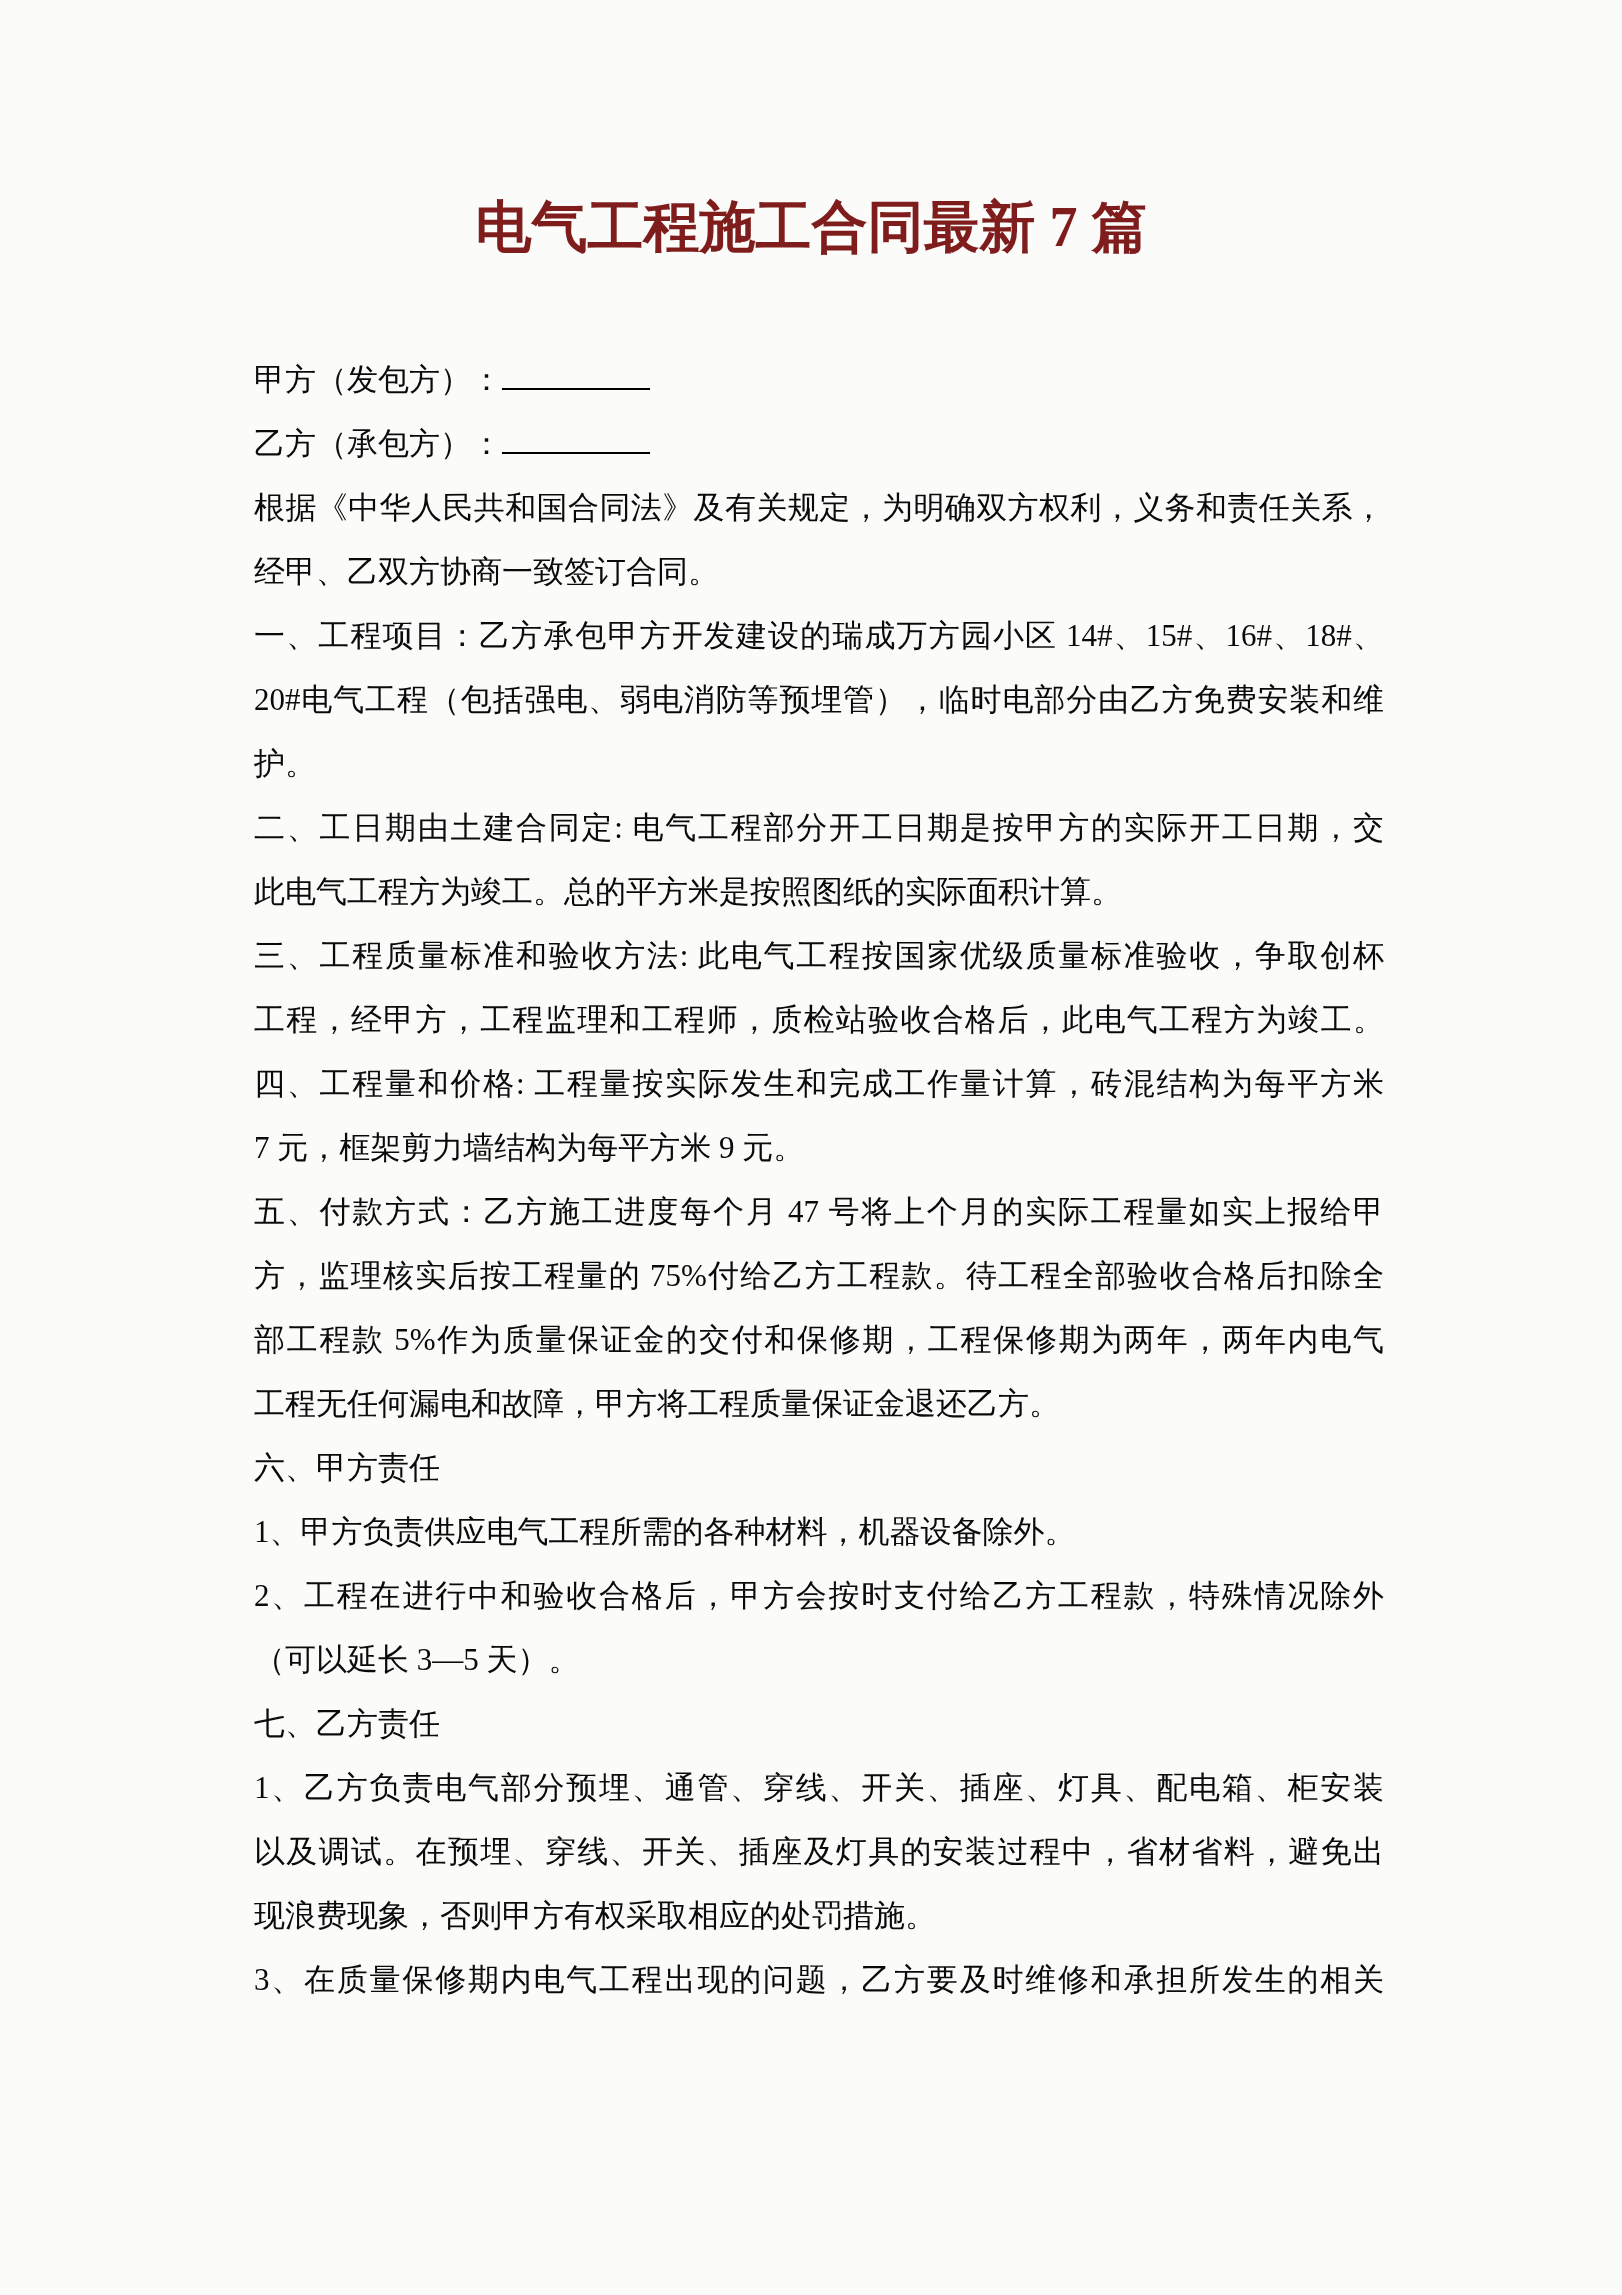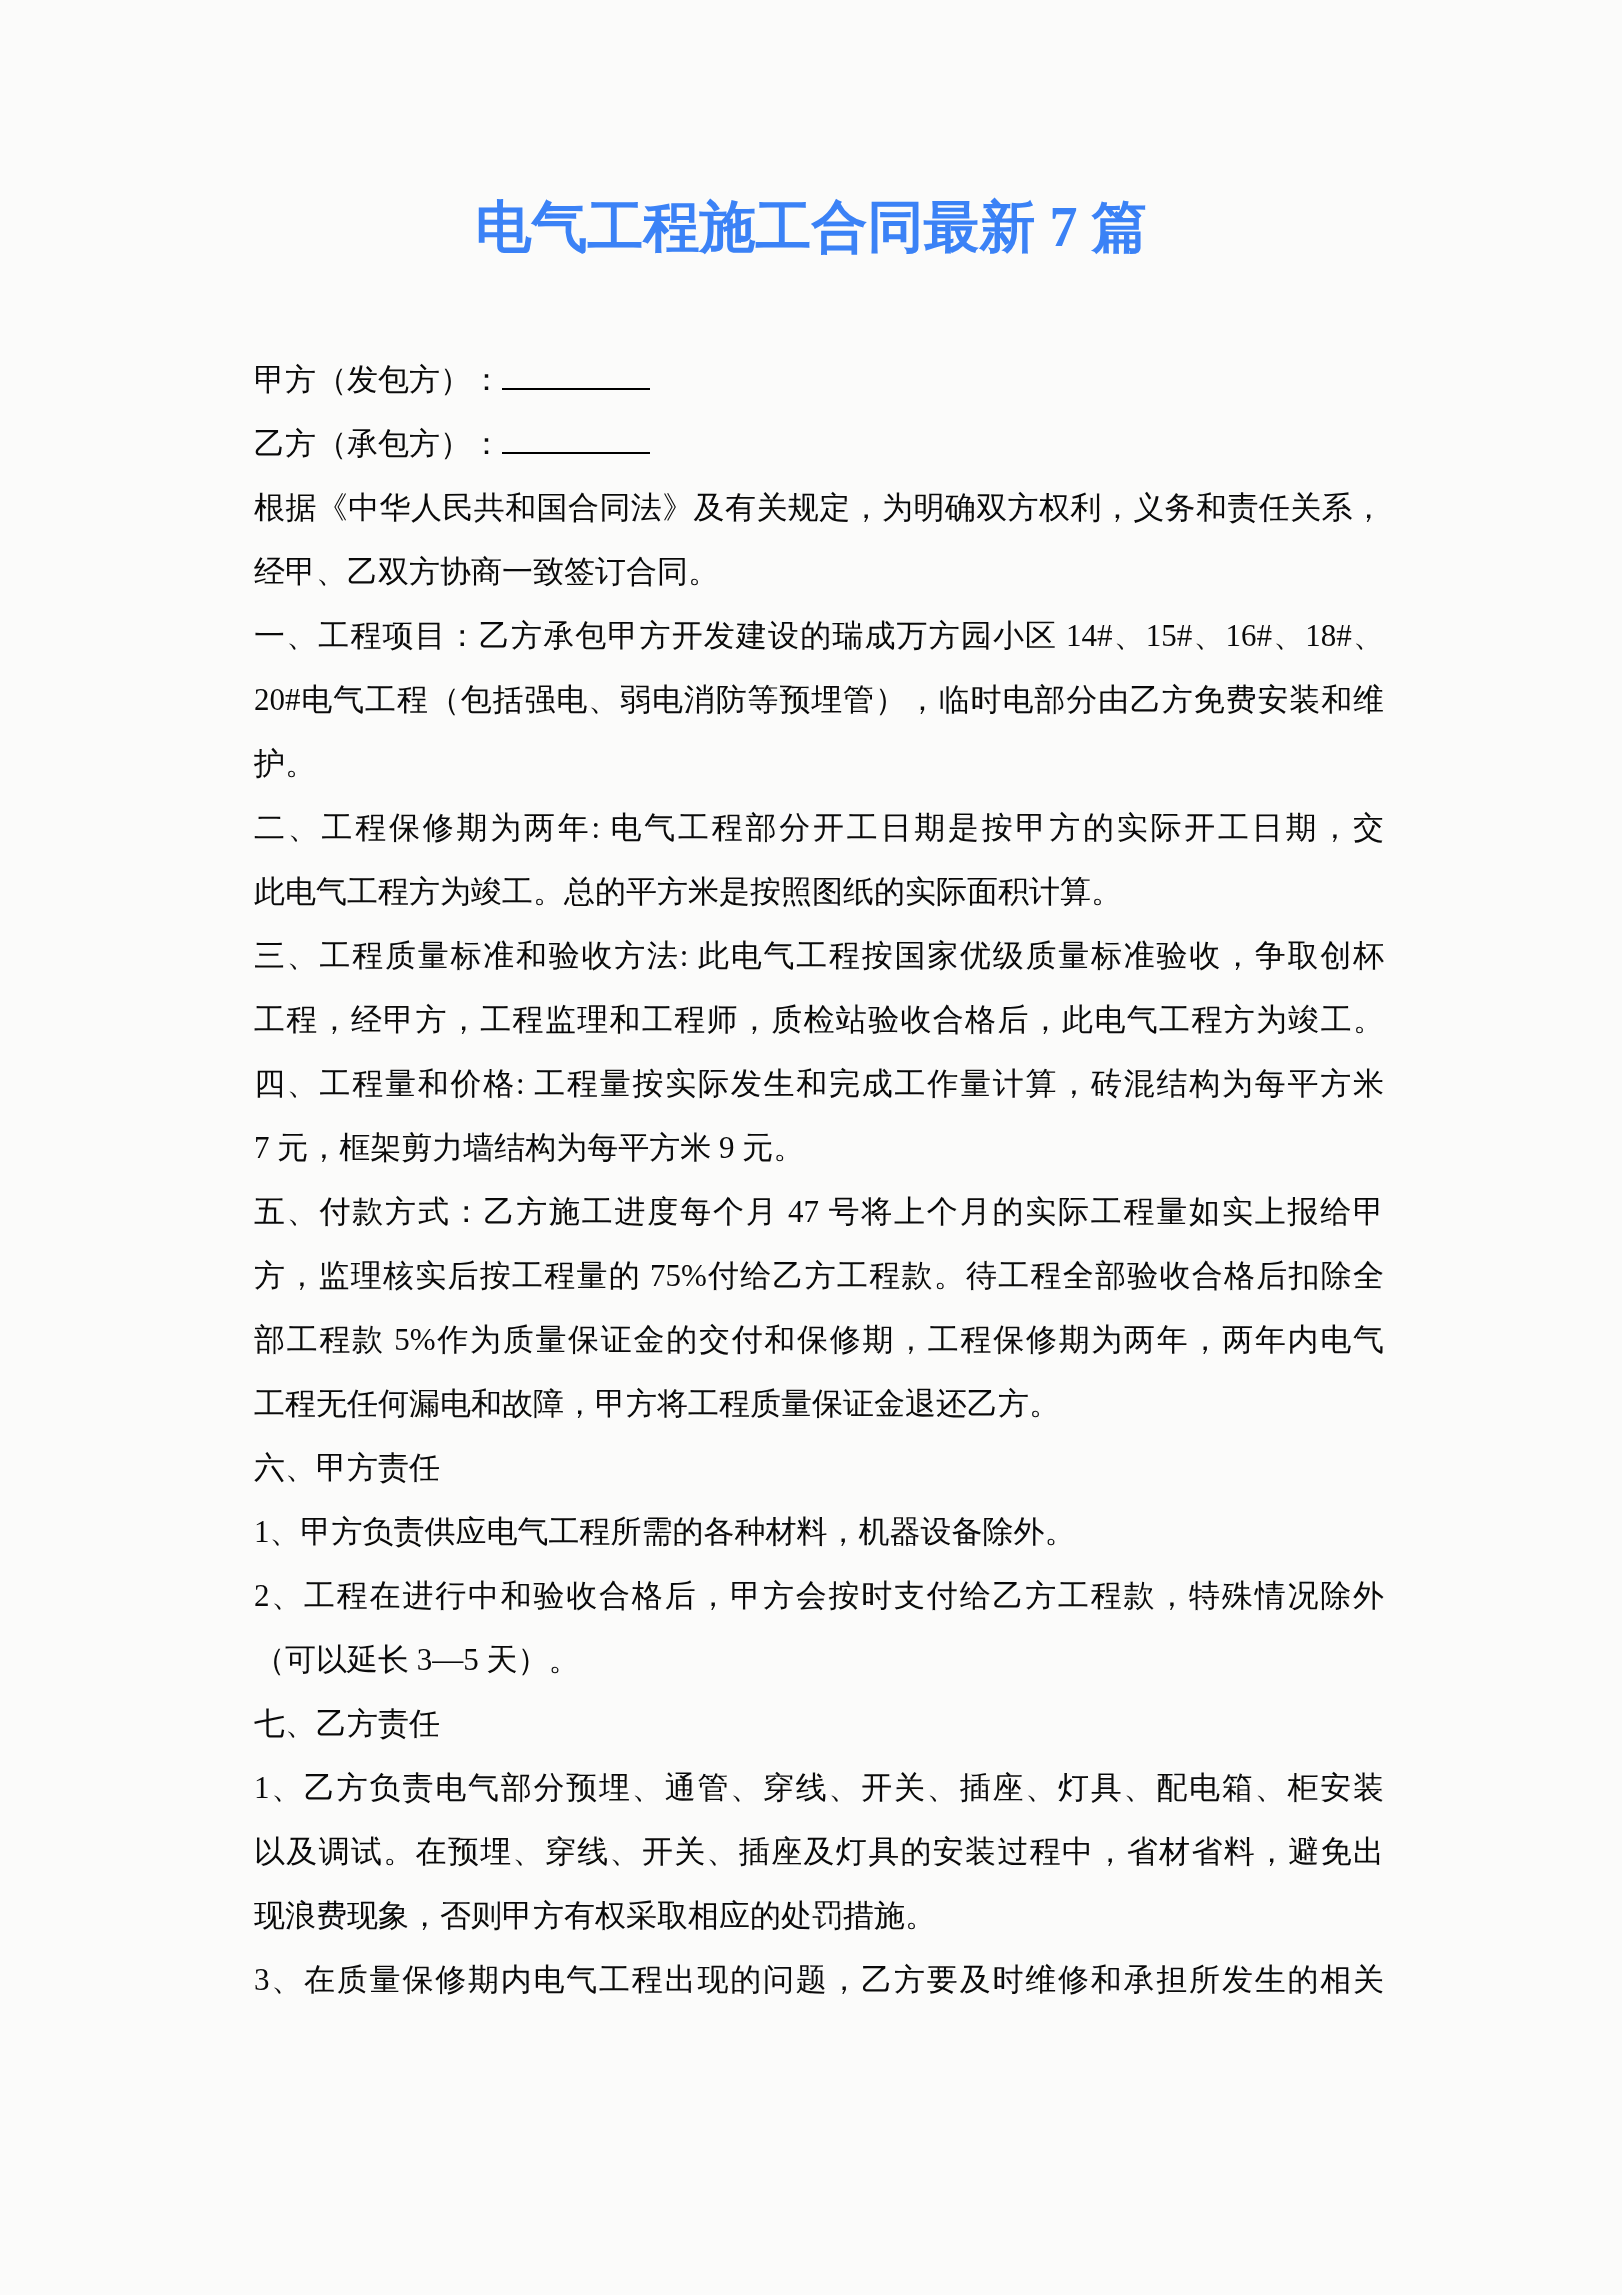--- a/index.html
+++ b/index.html
@@ -19,21 +19,21 @@
   .title {
     position: absolute;
     top: 188px;
     left: 0;
     width: 100%;
     margin: 0;
     text-align: center;
     font-size: 56px;
     font-weight: 700;
     line-height: 79px;
-    color: #3b82f6;
+    color: #7f1d1d;
   }
 
   .content {
     position: absolute;
     left: 241px;
     top: 348px;
     width: 1143px;
     font-size: 31px;
     color: #0a0a0a;
   }
@@ -66,21 +66,21 @@
   <h1 class="title">电气工程施工合同最新 7 篇</h1>
 
   <div class="content" id="content">
       <div class="ln"><span>甲方（发包方）：</span><span class="blank"></span></div>
       <div class="ln"><span>乙方（承包方）：</span><span class="blank"></span></div>
       <div class="ln fill"><span>根据《中华人民共和国合同法》及有关规定，为明确双方权利，义务和责任关系，</span></div>
       <div class="ln"><span>经甲、乙双方协商一致签订合同。</span></div>
       <div class="ln fill"><span>一、工程项目：乙方承包甲方开发建设的瑞成万方园小区 14#、15#、16#、18#、</span></div>
       <div class="ln fill"><span>20#电气工程（包括强电、弱电消防等预埋管），临时电部分由乙方免费安装和维</span></div>
       <div class="ln"><span>护。</span></div>
-      <div class="ln fill"><span>二、工程保修期为两年: 电气工程部分开工日期是按甲方的实际开工日期，交</span></div>
+      <div class="ln fill"><span>二、工日期由土建合同定: 电气工程部分开工日期是按甲方的实际开工日期，交</span></div>
       <div class="ln"><span>此电气工程方为竣工。总的平方米是按照图纸的实际面积计算。</span></div>
       <div class="ln fill"><span>三、工程质量标准和验收方法: 此电气工程按国家优级质量标准验收，争取创杯</span></div>
       <div class="ln fill"><span>工程，经甲方，工程监理和工程师，质检站验收合格后，此电气工程方为竣工。</span></div>
       <div class="ln fill"><span>四、工程量和价格: 工程量按实际发生和完成工作量计算，砖混结构为每平方米</span></div>
       <div class="ln"><span>7 元，框架剪力墙结构为每平方米 9 元。</span></div>
       <div class="ln fill"><span>五、付款方式：乙方施工进度每个月 47 号将上个月的实际工程量如实上报给甲</span></div>
       <div class="ln fill"><span>方，监理核实后按工程量的 75%付给乙方工程款。待工程全部验收合格后扣除全</span></div>
       <div class="ln fill"><span>部工程款 5%作为质量保证金的交付和保修期，工程保修期为两年，两年内电气</span></div>
       <div class="ln"><span>工程无任何漏电和故障，甲方将工程质量保证金退还乙方。</span></div>
       <div class="ln"><span>六、甲方责任</span></div>

